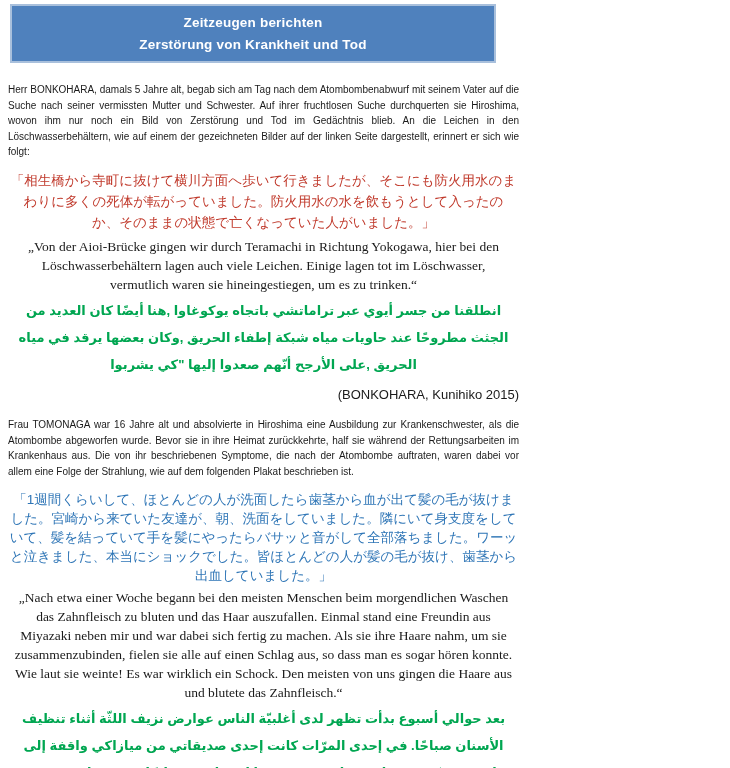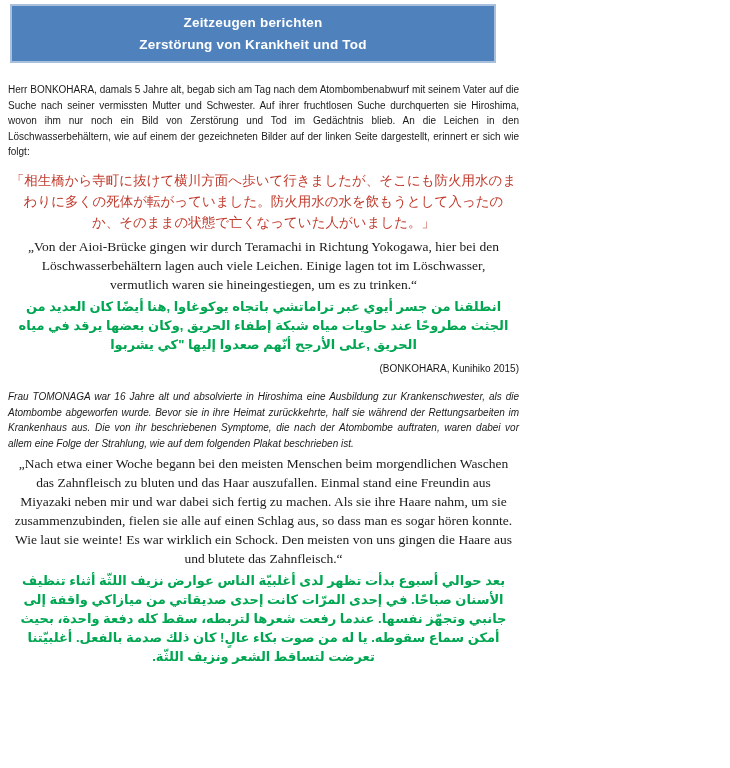--- a/index.html
+++ b/index.html
@@ -71,32 +71,31 @@
     text-align:center;
     margin-top:3px;
     padding:0 4px;
   }
   .ar-quote{
     direction:rtl;
     unicode-bidi:embed;
     color:var(--arabic-quote);
     font-weight:bold;
     font-size:13px;
-    line-height:19px;
+    line-height:27px;
     text-align:center;
     margin-top:3px;
   }
   .attribution{
     text-align:right;
-    font-size:10px;
+    font-size:13px;
     margin-top:9px;
   }
   .para2{
     margin-top:15px;
-    font-style:italic;
   }
 </style>
 </head>
 <body>
 
 <div class="page">
 
   <div class="banner">
     <div class="line">Zeitzeugen berichten</div>
     <div class="line">Zerstörung von Krankheit und Tod</div>
@@ -109,19 +108,20 @@
     <p class="jp-quote jp1" lang="ja">「相生橋から寺町に抜けて横川方面へ歩いて行きましたが、そこにも防火用水のまわりに多くの死体が転がっていました。防火用水の水を飲もうとして入ったのか、そのままの状態で亡くなっていた人がいました。」</p>
 
     <p class="de-quote">„Von der Aioi-Brücke gingen wir durch Teramachi in Richtung Yokogawa, hier bei den Löschwasserbehältern lagen auch viele Leichen. Einige lagen tot im Löschwasser, vermutlich waren sie hineingestiegen, um es zu trinken.“</p>
 
     <p class="ar-quote" lang="ar" dir="rtl">انطلقنا من جسر أيوي عبر تراماتشي باتجاه يوكوغاوا ,هنا أيضًا كان العديد من الجثث مطروحًا عند حاويات مياه شبكة إطفاء الحريق ,وكان بعضها يرقد في مياه الحريق ,على الأرجح أنّهم صعدوا إليها "كي يشربوا</p>
 
     <p class="attribution">(BONKOHARA, Kunihiko 2015)</p>
 
     <p class="para para2">Frau TOMONAGA war 16 Jahre alt und absolvierte in Hiroshima eine Ausbildung zur Krankenschwester, als die Atombombe abgeworfen wurde. Bevor sie in ihre Heimat zurückkehrte, half sie während der Rettungsarbeiten im Krankenhaus aus. Die von ihr beschriebenen Symptome, die nach der Atombombe auftraten, waren dabei vor allem eine Folge der Strahlung, wie auf dem folgenden Plakat beschrieben ist.</p>
 
+    <p class="jp-quote jp2" lang="ja">「1週間くらいして、ほとんどの人が洗面したら歯茎から血が出て髪の毛が抜けました。宮崎から来ていた友達が、朝、洗面をしていました。隣にいて身支度をしていて、髪を結っていて手を髪にやったらバサッと音がして全部落ちました。ワーッと泣きました、本当にショックでした。皆ほとんどの人が髪の毛が抜け、歯茎から出血していました。」</p>
 
     <p class="de-quote">„Nach etwa einer Woche begann bei den meisten Menschen beim morgendlichen Waschen das Zahnfleisch zu bluten und das Haar auszufallen. Einmal stand eine Freundin aus Miyazaki neben mir und war dabei sich fertig zu machen. Als sie ihre Haare nahm, um sie zusammenzubinden, fielen sie alle auf einen Schlag aus, so dass man es sogar hören konnte. Wie laut sie weinte! Es war wirklich ein Schock. Den meisten von uns gingen die Haare aus und blutete das Zahnfleisch.“</p>
 
     <p class="ar-quote" lang="ar" dir="rtl">بعد حوالي أسبوع بدأت تظهر لدى أغلبيّة الناس عوارض نزيف اللثّة أثناء تنظيف الأسنان صباحًا. في إحدى المرّات كانت إحدى صديقاتي من ميازاكي واقفة إلى جانبي وتجهّز نفسها. عندما رفعت شعرها لتربطه، سقط كله دفعة واحدة، بحيث أمكن سماع سقوطه. يا له من صوت بكاء عالٍ! كان ذلك صدمة بالفعل. أغلبيّتنا تعرضت لتساقط الشعر ونزيف اللثّة.</p>
 
   </div>
 </div>
 
 </body></html>

